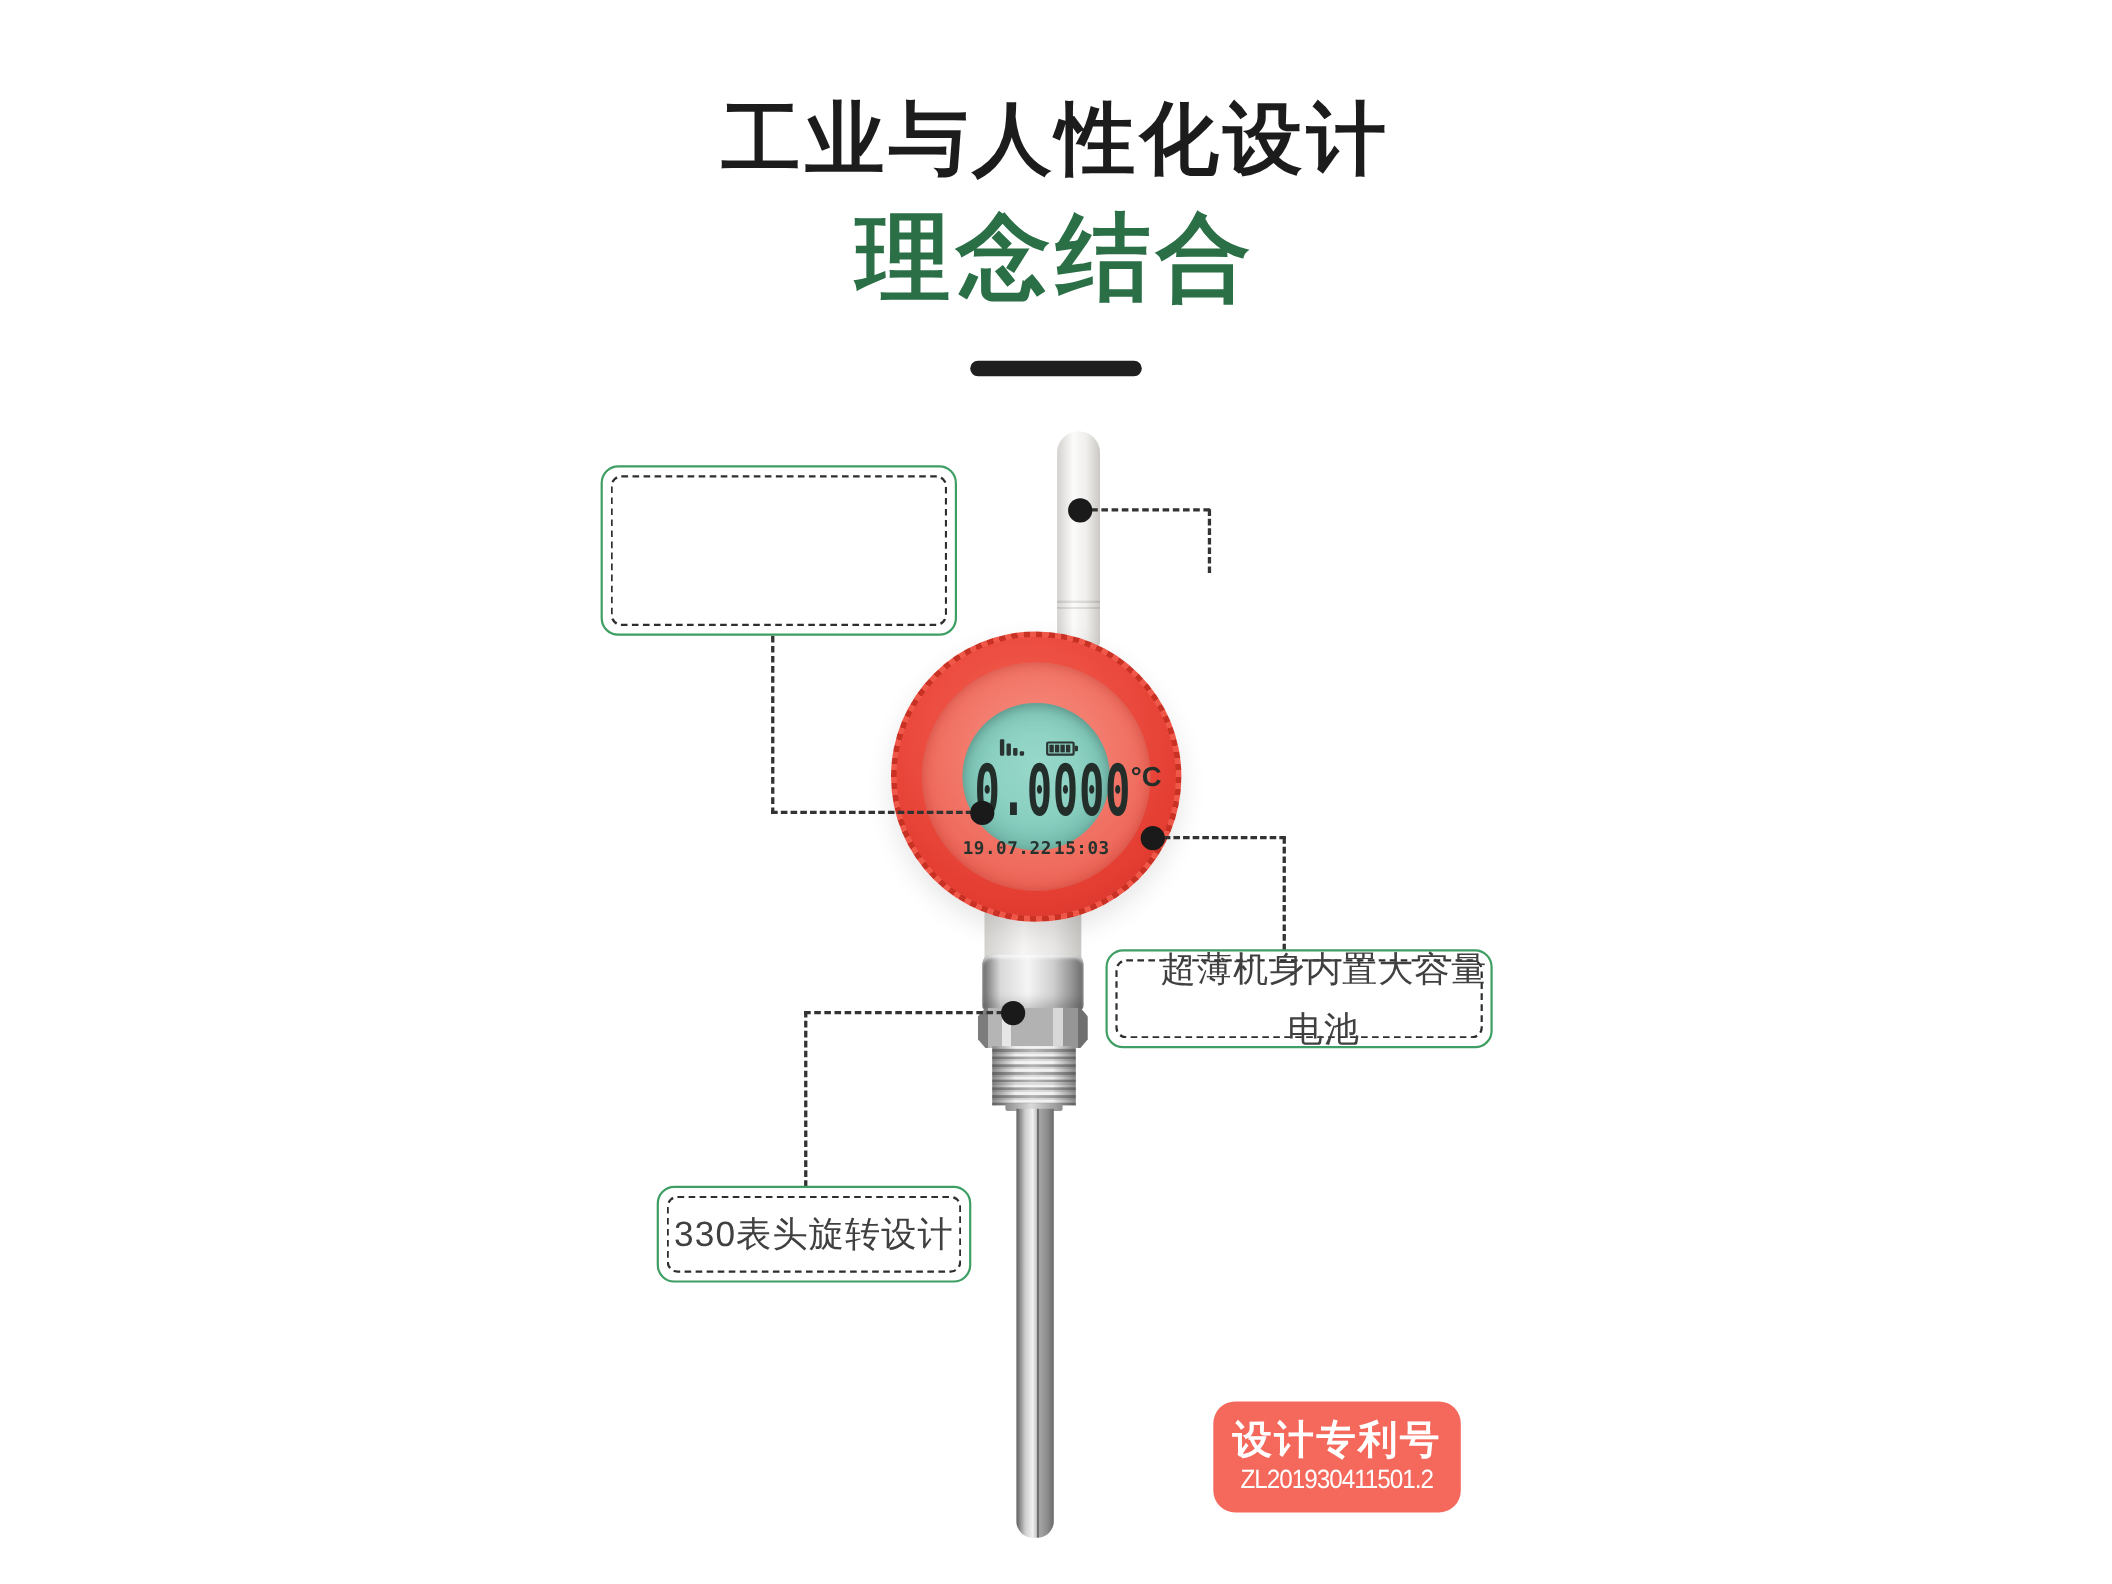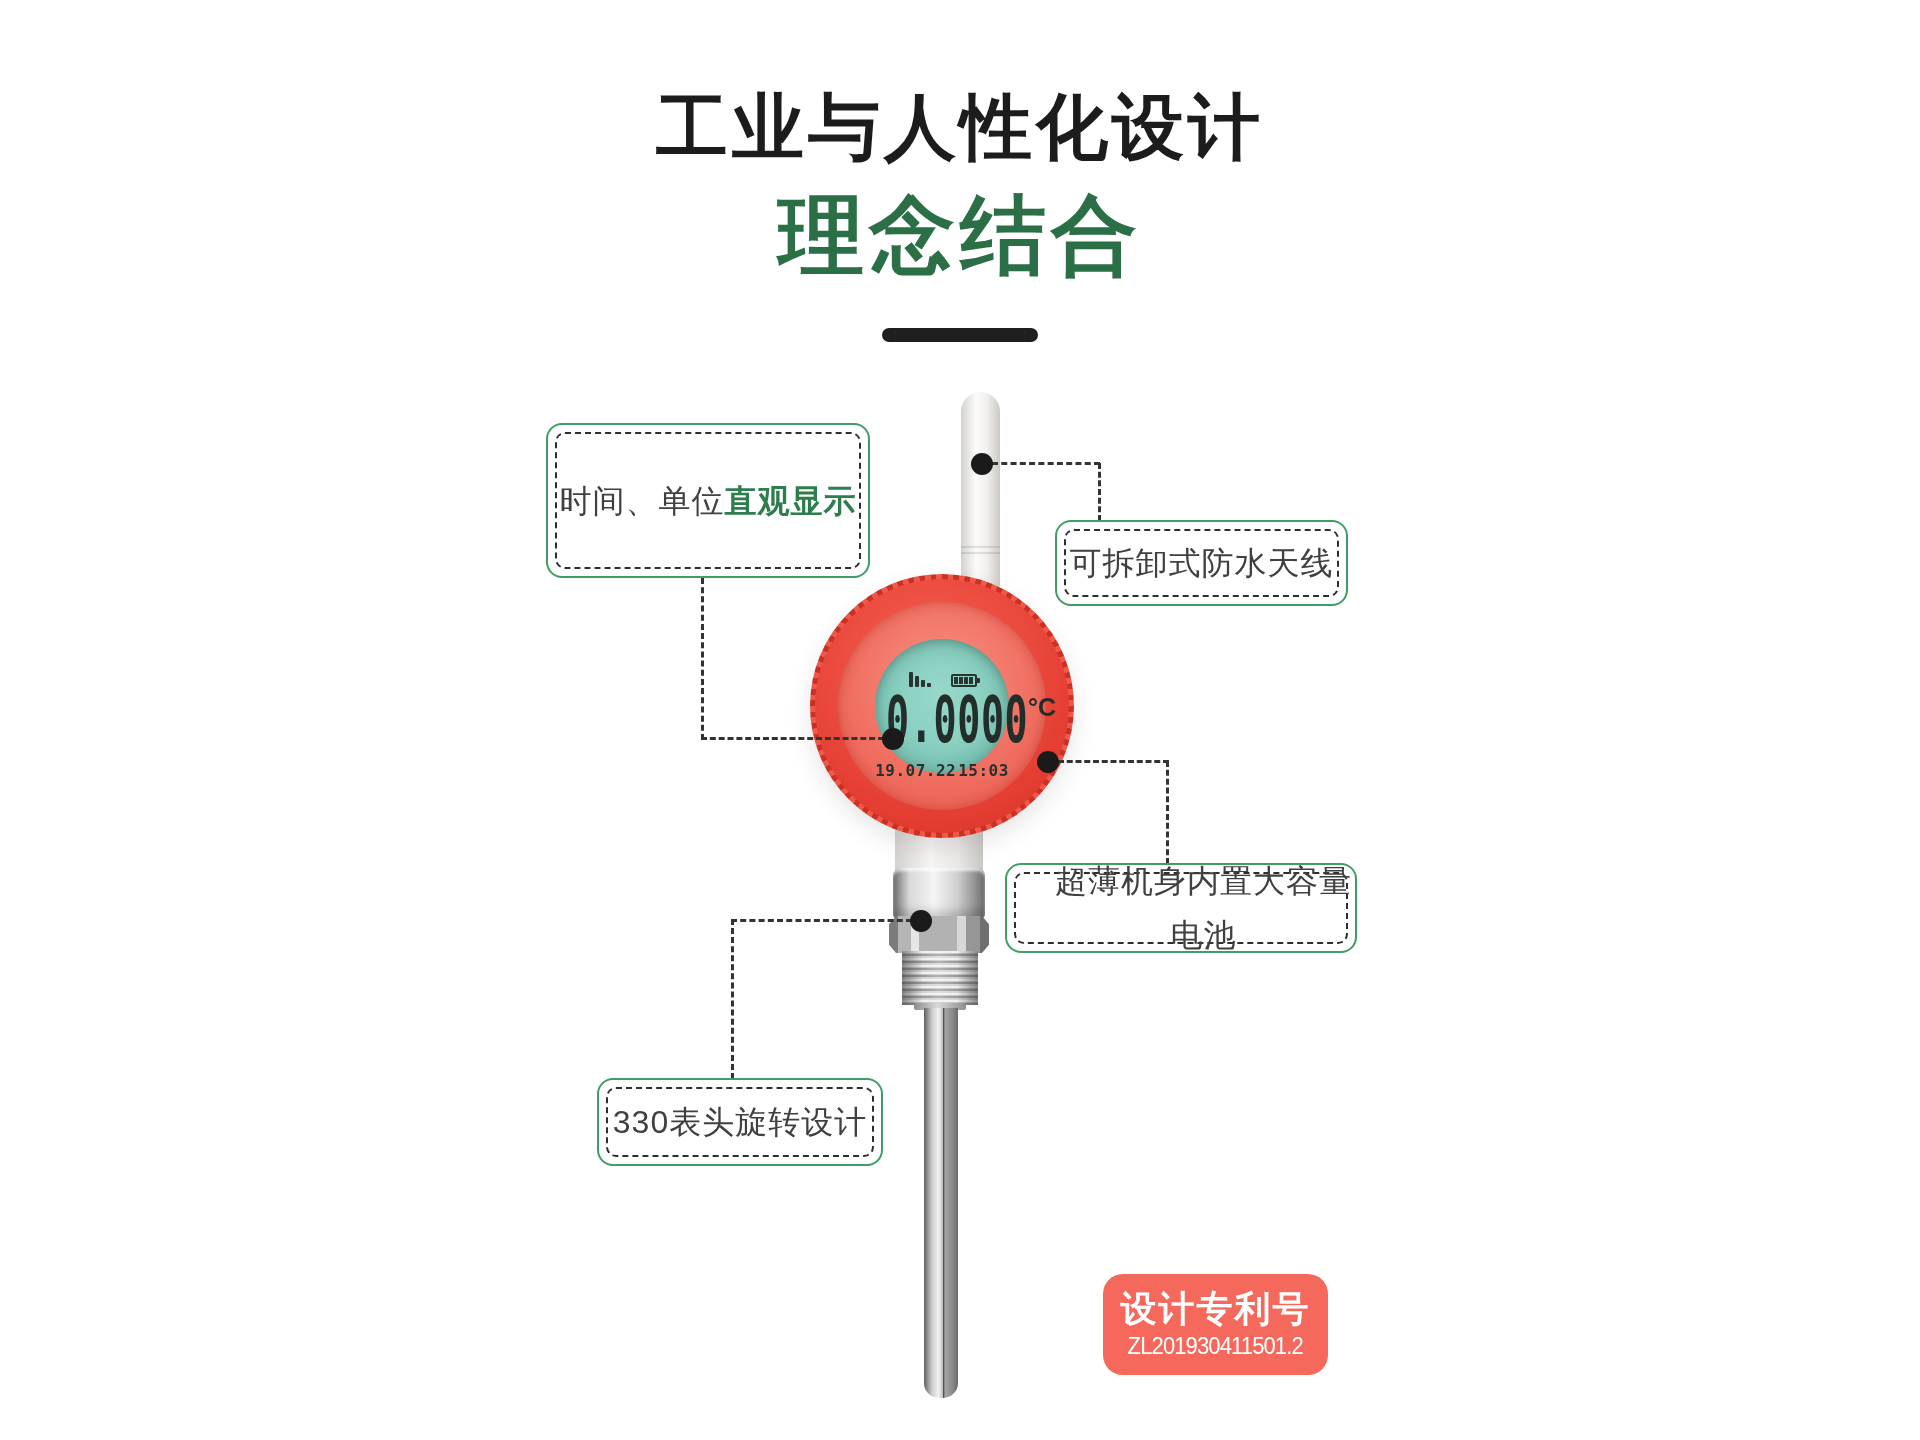--- a/index.html
+++ b/index.html
@@ -174,27 +174,23 @@
   <div class="hline c3h"></div>
   <div class="vline c3v"></div>
   <div class="dot dot3"></div>
 
   <div class="hline c4h"></div>
   <div class="vline c4v"></div>
   <div class="dot dot4"></div>
 
   <div class="callout callout-display">
     <div class="txt">
-      <div><span>时间、单位</span><span class="hl">直观显示</span></div>
     </div>
   </div>
 
-  <div class="callout callout-antenna">
-    <div class="txt">可拆卸式防水天线</div>
-  </div>
 
   <div class="callout callout-battery">
     <div class="txt">超薄机身内置大容量电池</div>
   </div>
 
   <div class="callout callout-rotate">
     <div class="txt">330表头旋转设计</div>
   </div>
 
   <div class="patent-badge">

